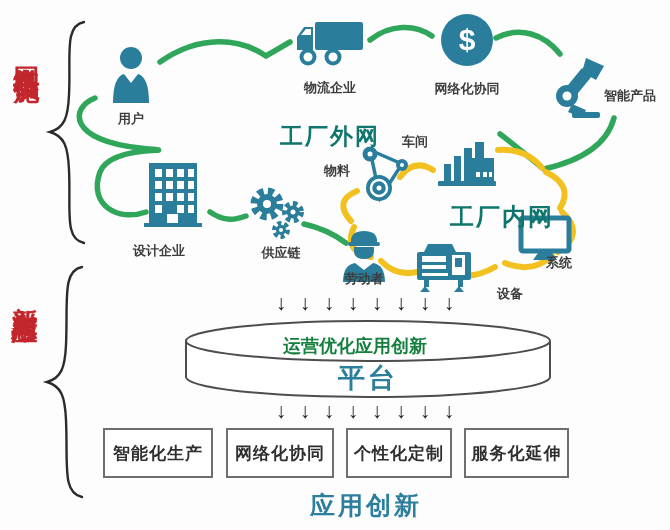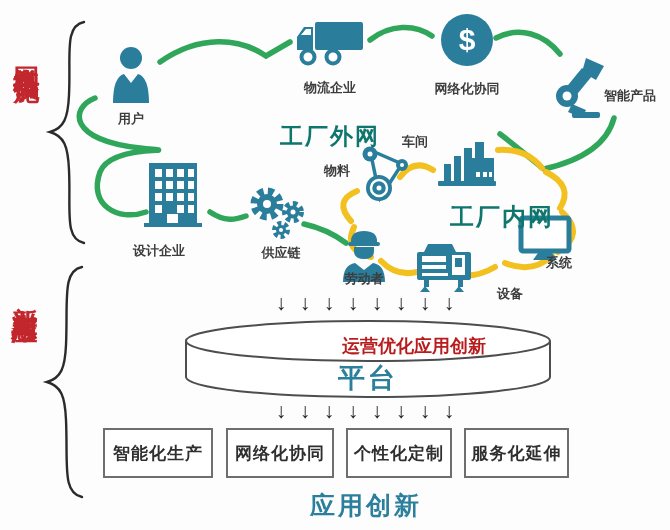--- a/index.html
+++ b/index.html
@@ -29,22 +29,22 @@
   .dollar-circle{
     position:absolute;z-index:2;width:52px;height:52px;border-radius:50%;
     background:#2a7e9c;color:#fff;display:flex;align-items:center;justify-content:center;
     font-size:30px;font-weight:bold;
   }
   .down-arrow{
     position:absolute;z-index:2;transform:translateX(-50%);
     font-size:21px;font-weight:bold;color:#1c1c1c;line-height:1;
   }
   .platform-funcs{
-    position:absolute;z-index:3;display:flex;justify-content:flex-end;
-    font-size:18px;font-weight:600;color:#b91c1c;white-space:nowrap;
+    position:absolute;z-index:3;display:flex;justify-content:center;
+    font-size:18px;font-weight:600;color:#15803d;white-space:nowrap;
   }
   .platform-name{
     position:absolute;z-index:3;transform:translateX(-50%);
     font-size:27px;font-weight:bold;color:#2b7f9c;letter-spacing:3px;
   }
   .app-box{
     position:absolute;z-index:2;height:46px;border:2px solid #6e6e6e;background:#fff;
     display:flex;align-items:center;justify-content:center;
     font-size:17px;font-weight:600;color:#2f2f2f;letter-spacing:1px;white-space:nowrap;
   }

